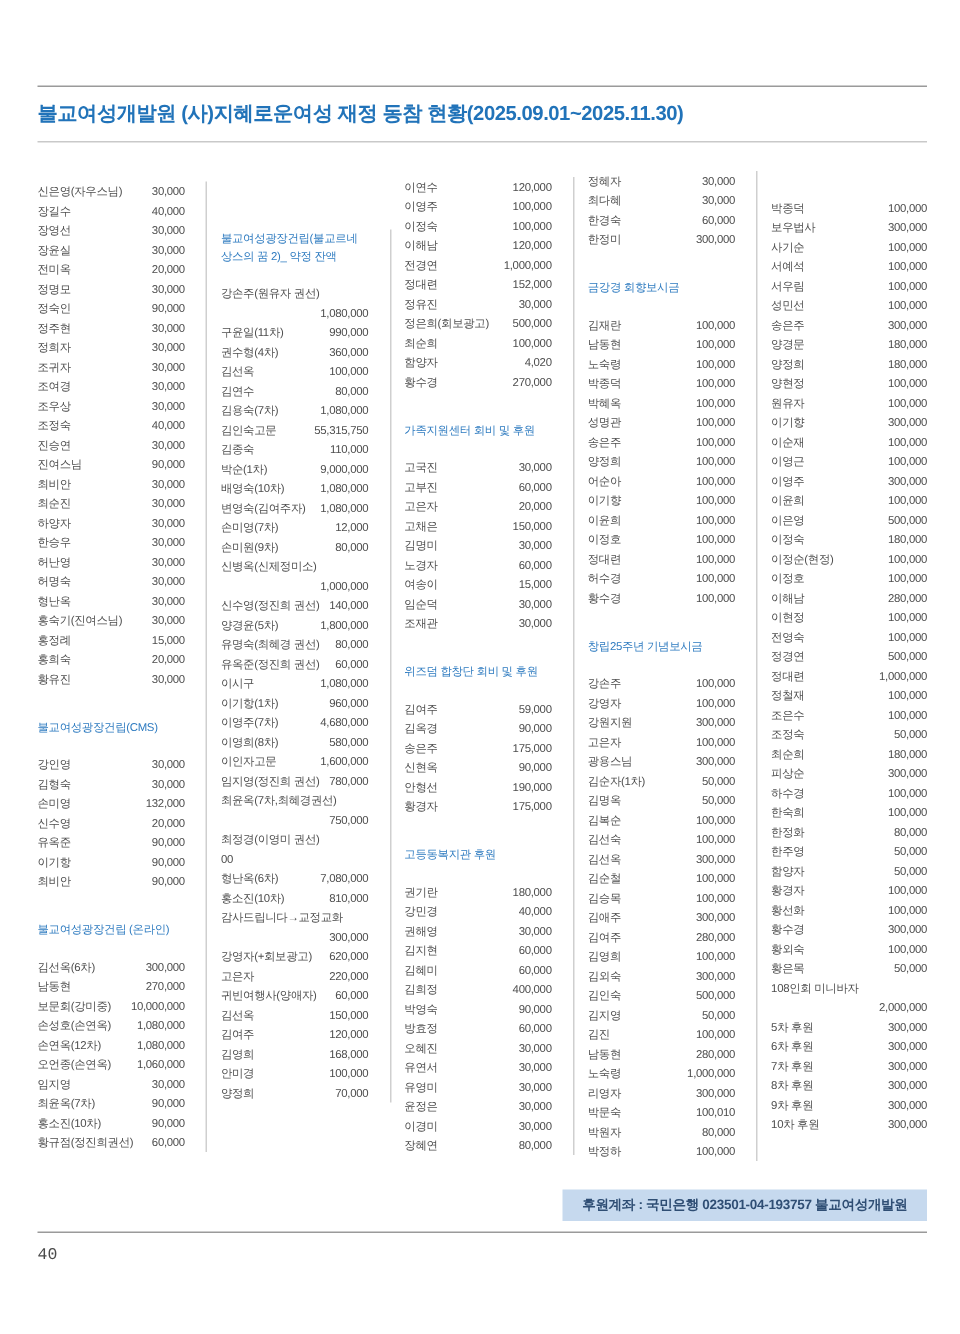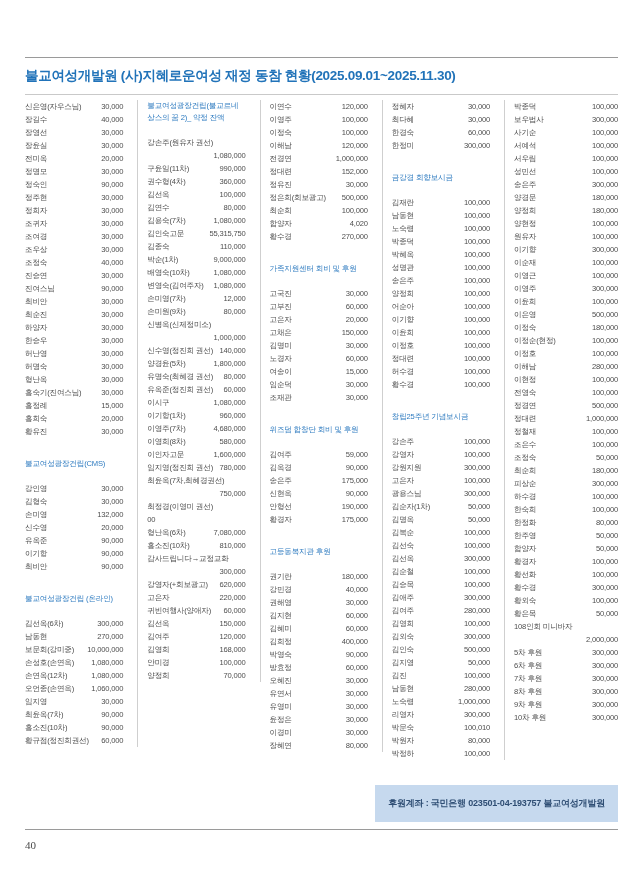--- a/index.html
+++ b/index.html
@@ -17,42 +17,42 @@
   .rule{height:1px;width:100%;}
   .rule.top{background:var(--rule-top);margin-top:57px;}
   .rule.mid{background:var(--rule-mid);margin-top:9px;}
   .rule.bottom{background:var(--rule-top);margin-top:7px;}
   .doc-title{
     margin-top:9px;font-size:13.5px;font-weight:bold;color:var(--accent);
     letter-spacing:-0.3px;
   }
   .doc-sub{margin-top:6px;font-size:8px;line-height:11px;color:var(--sub);}
   .cols{
-    display:flex;align-items:flex-start;margin-top:5px;min-height:672px;
+    display:flex;align-items:center;margin-top:13px;min-height:672px;
   }
   .col{
     width:119px;padding-right:14px;border-right:1px solid var(--divider);
     margin-right:9px;font-size:7.6px;line-height:13px;letter-spacing:-0.2px;
   }
   .col:last-child{border-right:none;margin-right:0;width:110px;padding-right:0;}
   .row{display:flex;justify-content:space-between;gap:2px;}
   .row .n{white-space:nowrap;}
   .row .a{text-align:right;white-space:nowrap;}
   .sec-h{
     color:var(--sec);font-weight:normal;margin:20px 0 12px;line-height:12px;
     letter-spacing:-0.2px;
   }
   .col > .sec-h:first-child{margin-top:0;}
   .footer-box{
     margin-top:13px;margin-left:auto;width:fit-content;
     background:var(--box-bg);color:var(--box-text);
-    font-size:9px;font-weight:bold;padding:12px 13px;letter-spacing:-0.2px;
+    font-size:9px;font-weight:bold;padding:4px 13px;letter-spacing:-0.2px;
   }
   .page-num{
-    margin-top:9px;font-family:Liberation Serif, serif;
+    margin-top:9px;font-family:Liberation Mono, monospace;
     font-size:11px;color:#4a4a4a;
   }
 </style>
 </head>
 <body>
 
 <div class="content">
   <div class="rule top"></div>
   <div class="doc-title">불교여성개발원 (사)지혜로운여성 재정 동참 현황(2025.09.01~2025.11.30)</div>
   <div class="rule mid"></div>

